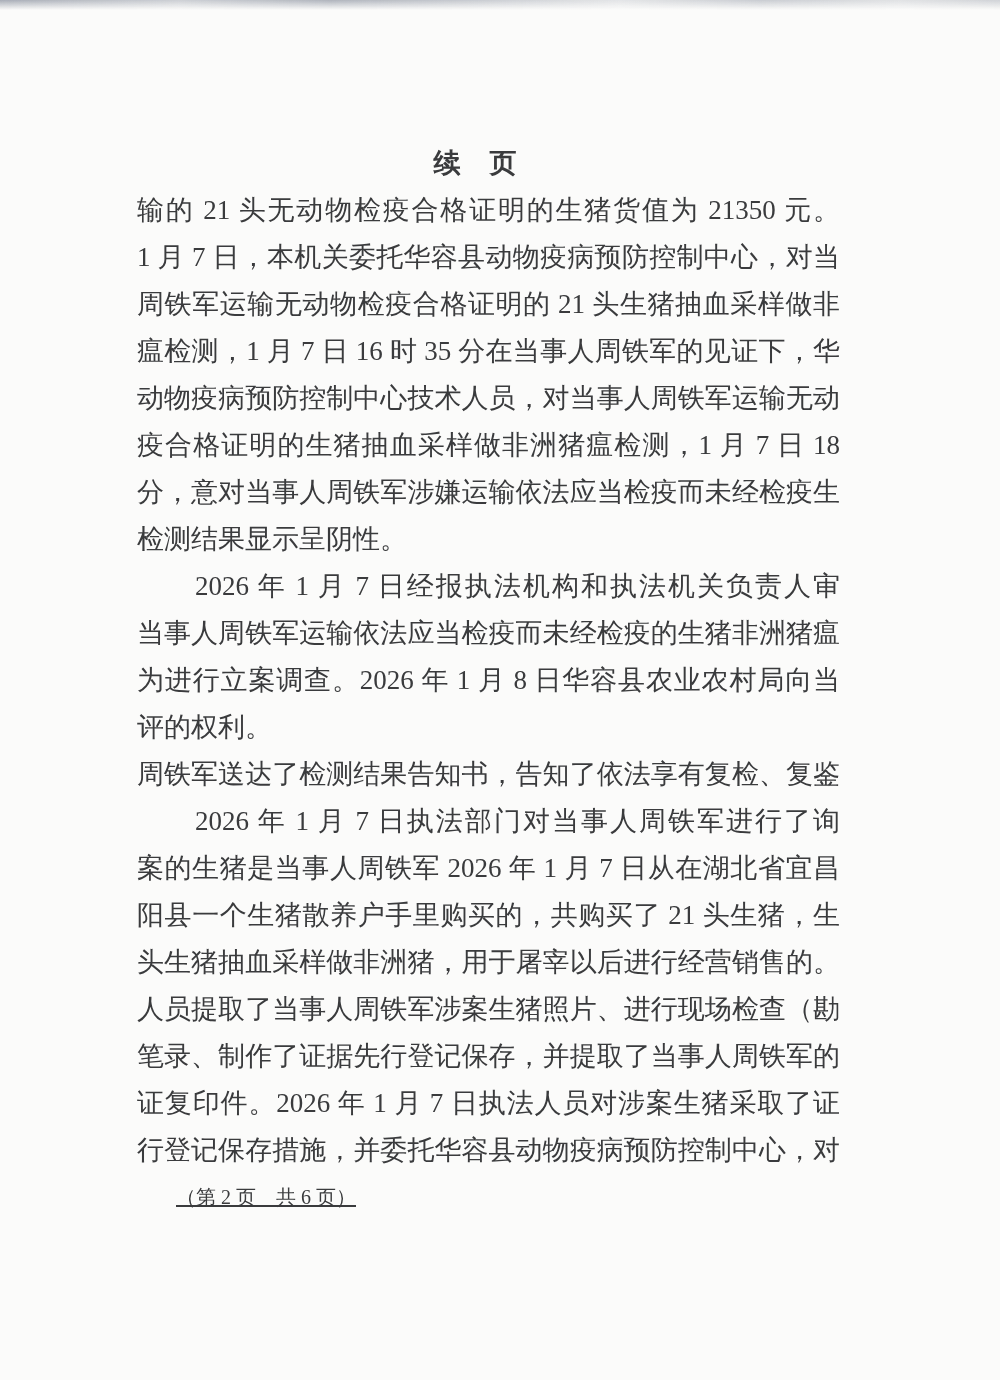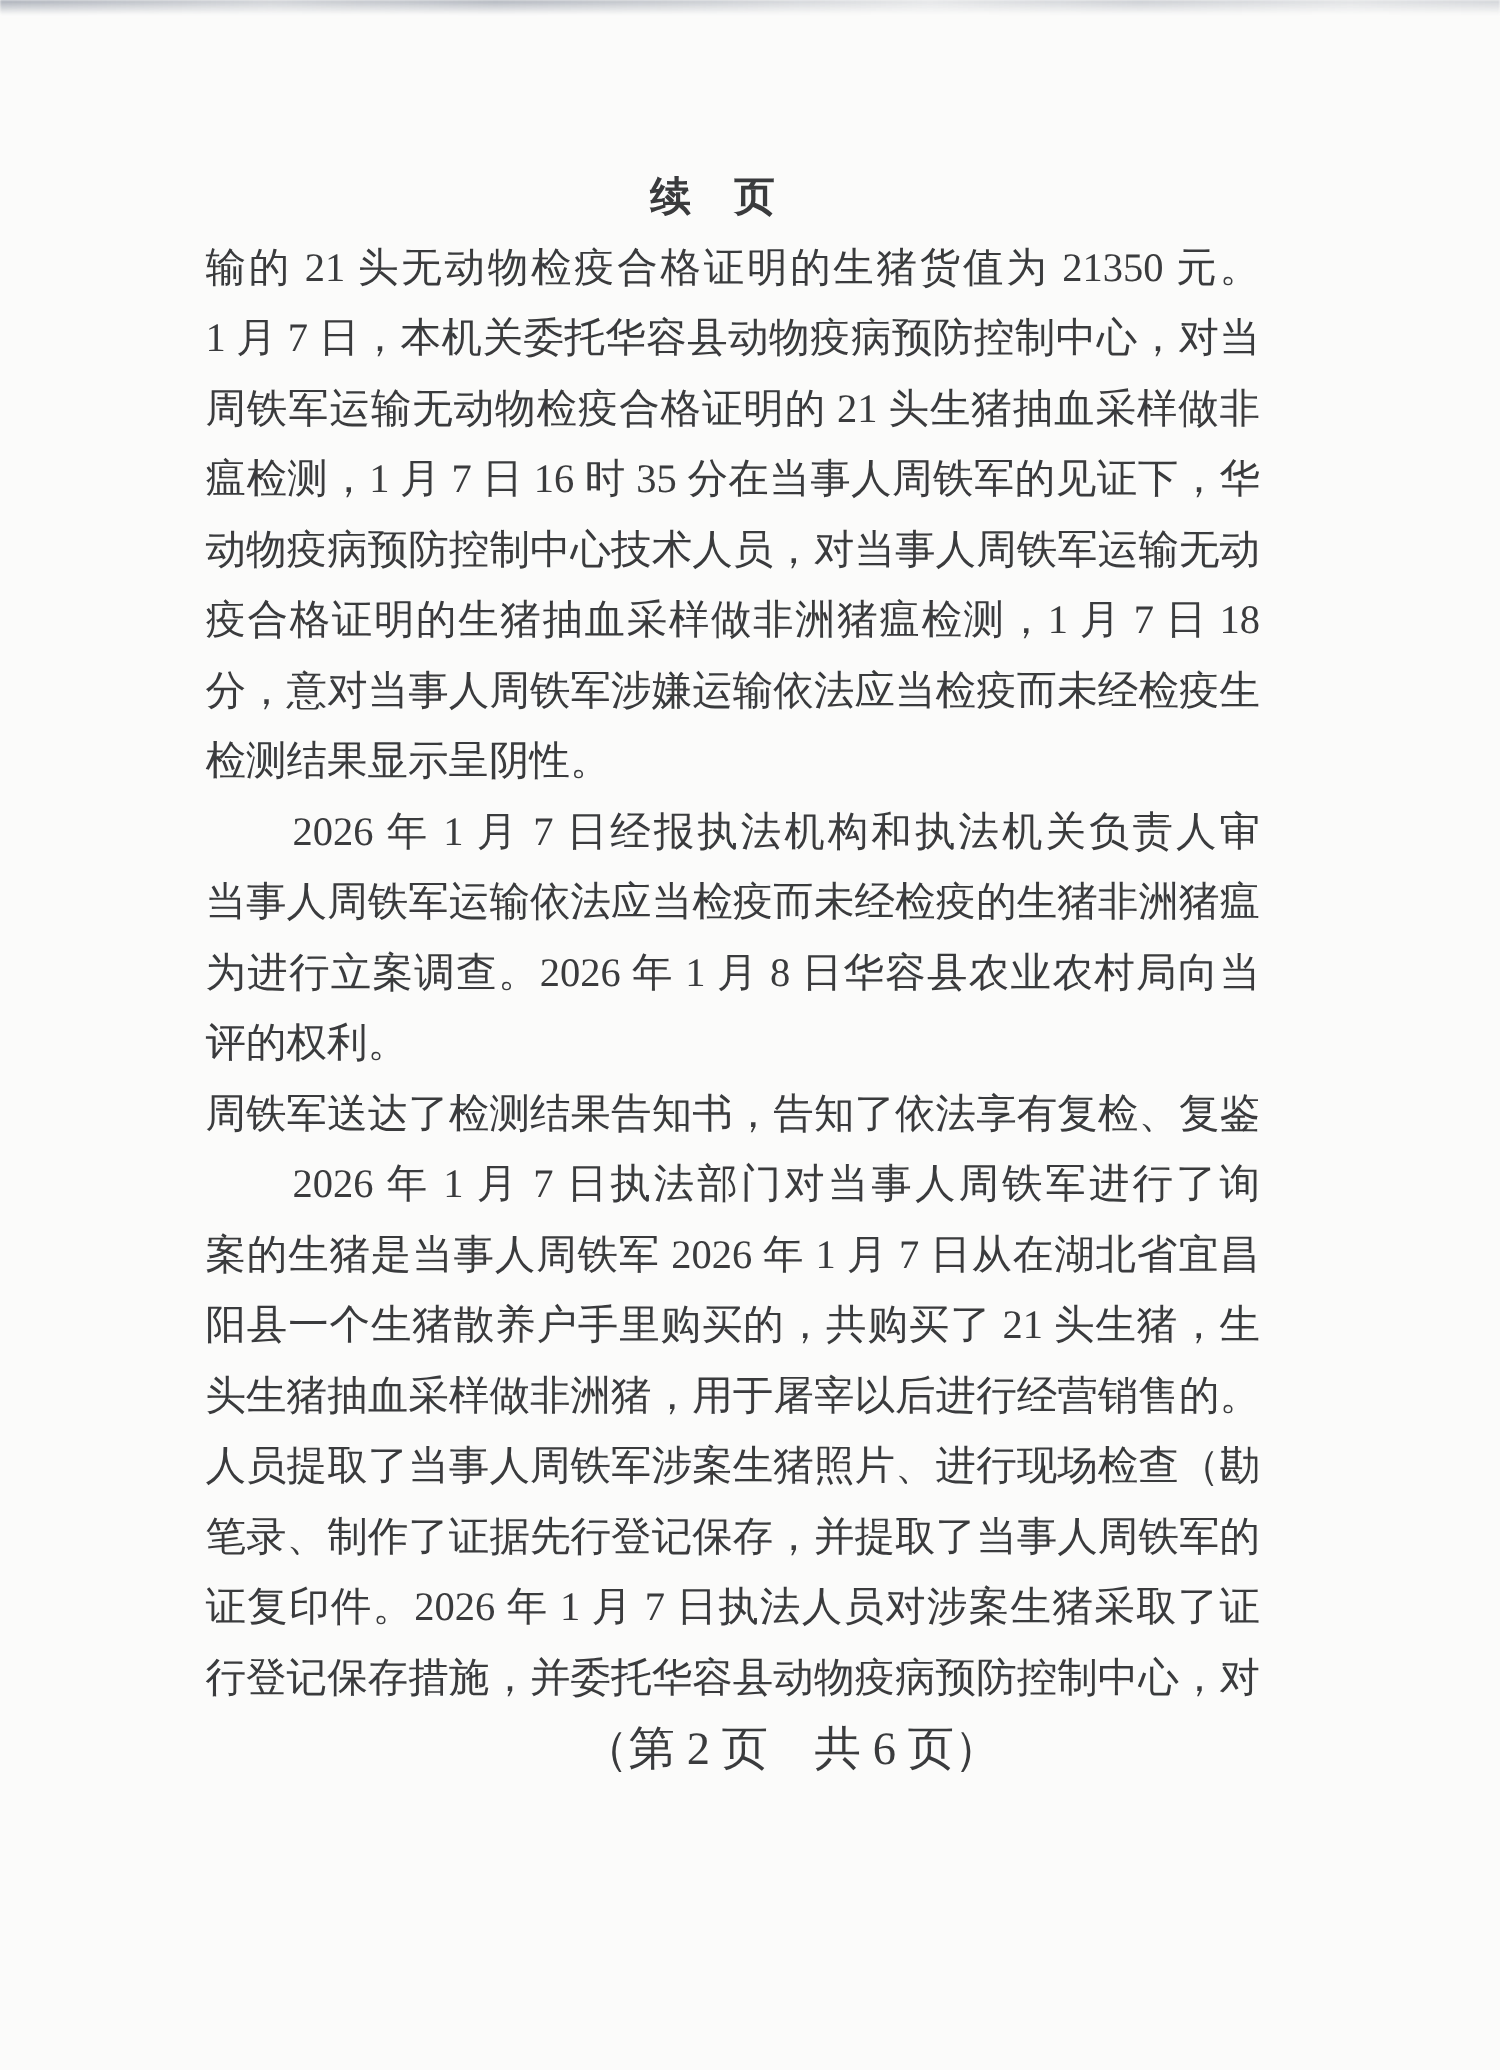--- a/index.html
+++ b/index.html
@@ -33,21 +33,21 @@
         rgba(85,95,115,0.30) 48%,
         rgba(85,95,115,0.14) 62%,
         rgba(85,95,115,0.30) 76%,
         rgba(85,95,115,0.16) 90%,
         rgba(85,95,115,0.26) 100%);
     filter: blur(0.6px);
   }
   .content {
     position: absolute;
     left: 137px;
-    top: 108px;
+    top: 140px;
     width: 703px;
   }
   .title-line {
     height: 47px;
     line-height: 47px;
     font-size: 27px;
     font-weight: bold;
     text-align: center;
     transform: translateX(-13px);
     letter-spacing: 1px;
@@ -61,24 +61,25 @@
     text-align-last: justify;
     overflow: hidden;
     letter-spacing: 0;
   }
   .body-line.line-last {
     text-align-last: left;
   }
   .footer-line {
     height: 47px;
     line-height: 47px;
-    font-size: 31px;
-    text-align: center;
+    font-size: 20px;
+    text-align: left;
     transform: translateX(39px);
     white-space: pre;
+    text-decoration: underline;
   }
 </style>
 </head>
 <body>
 
 <div class="page">
   <div class="scan-smudge"></div>
   <div class="content">
     <div class="title-line">续　页</div>
     <div class="body">

